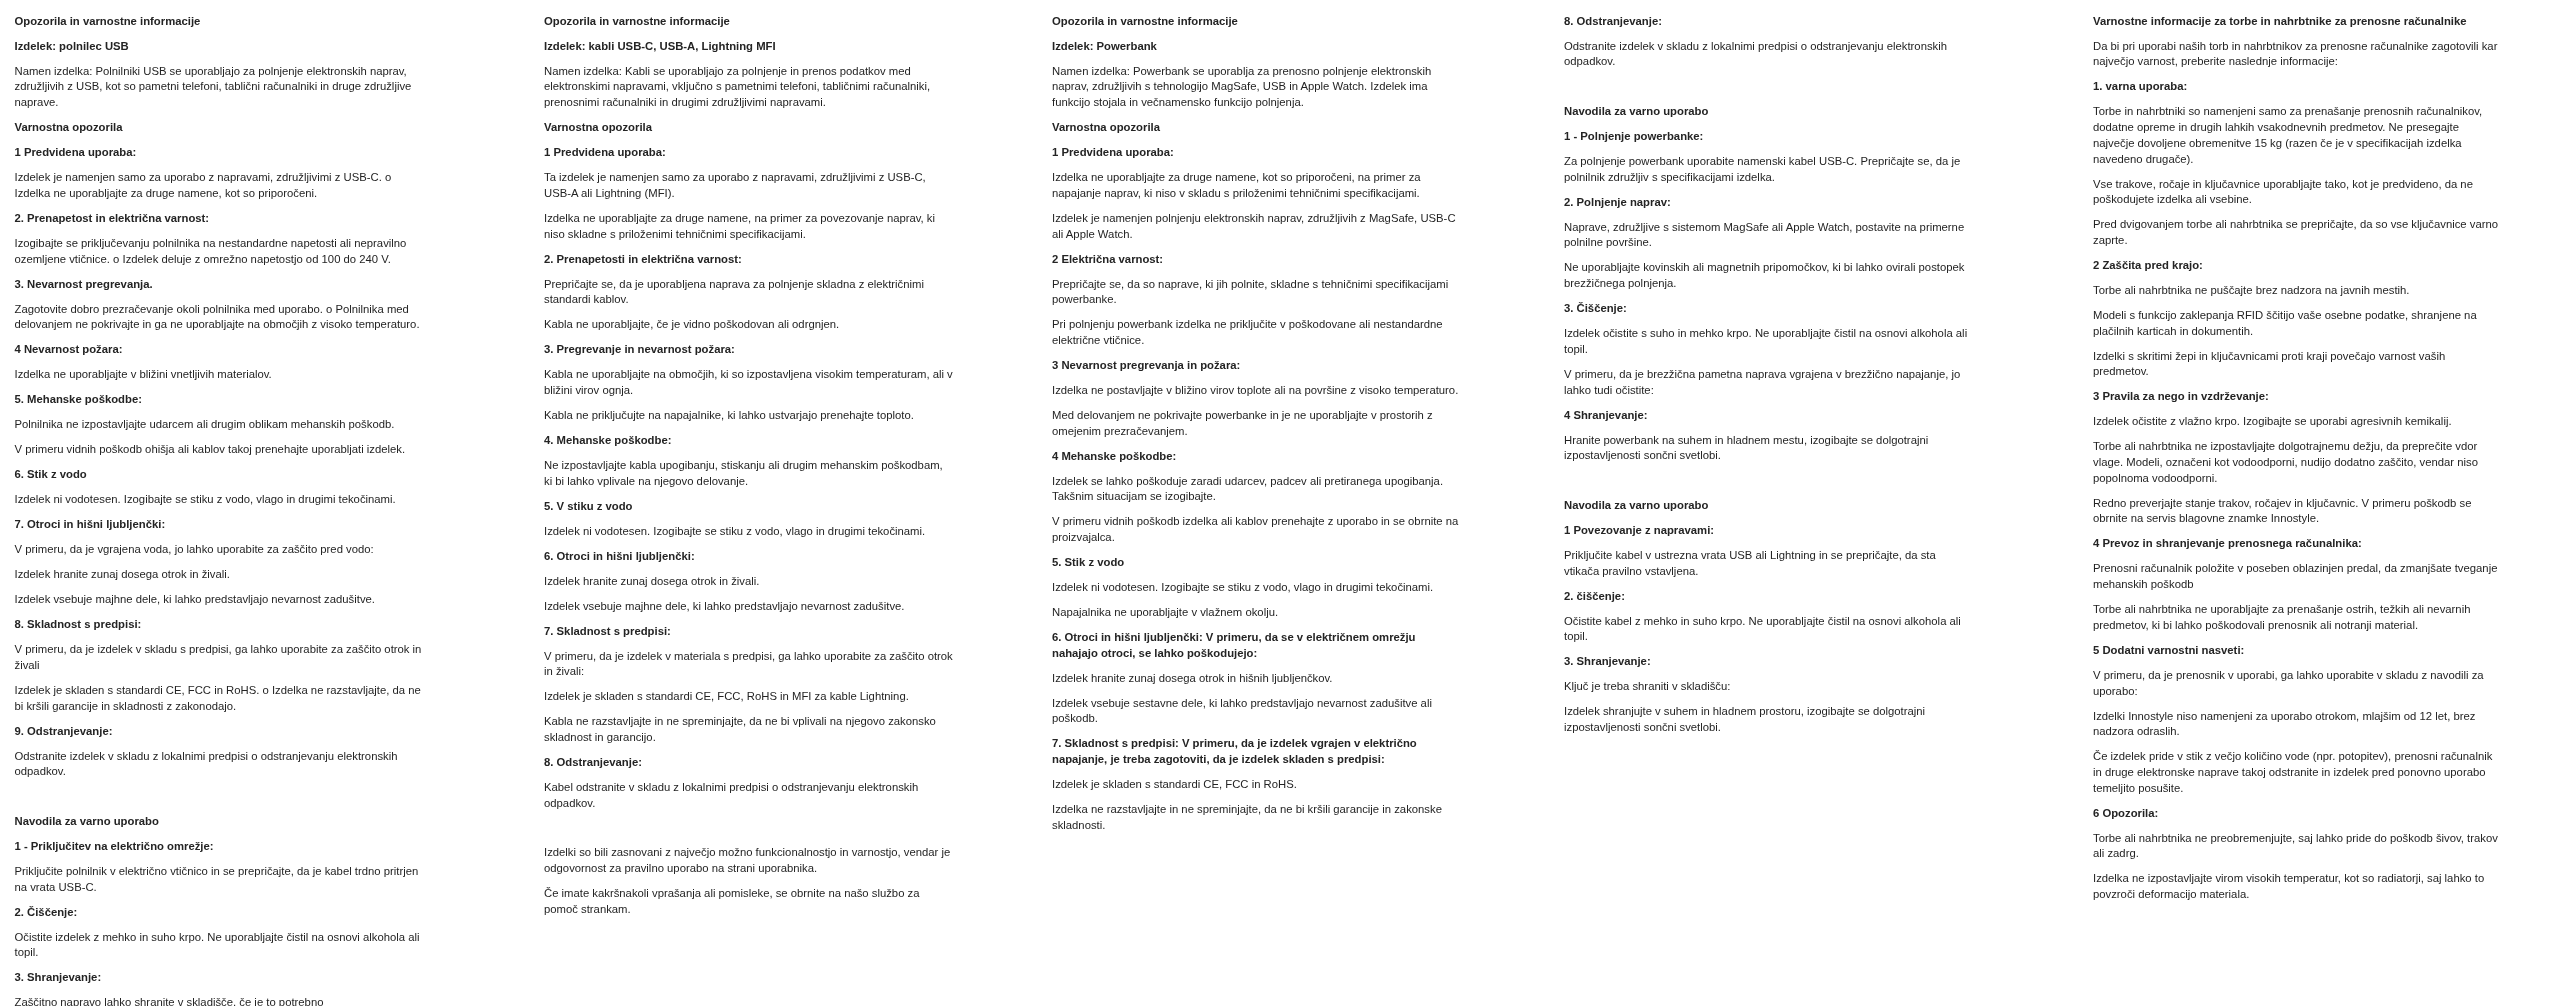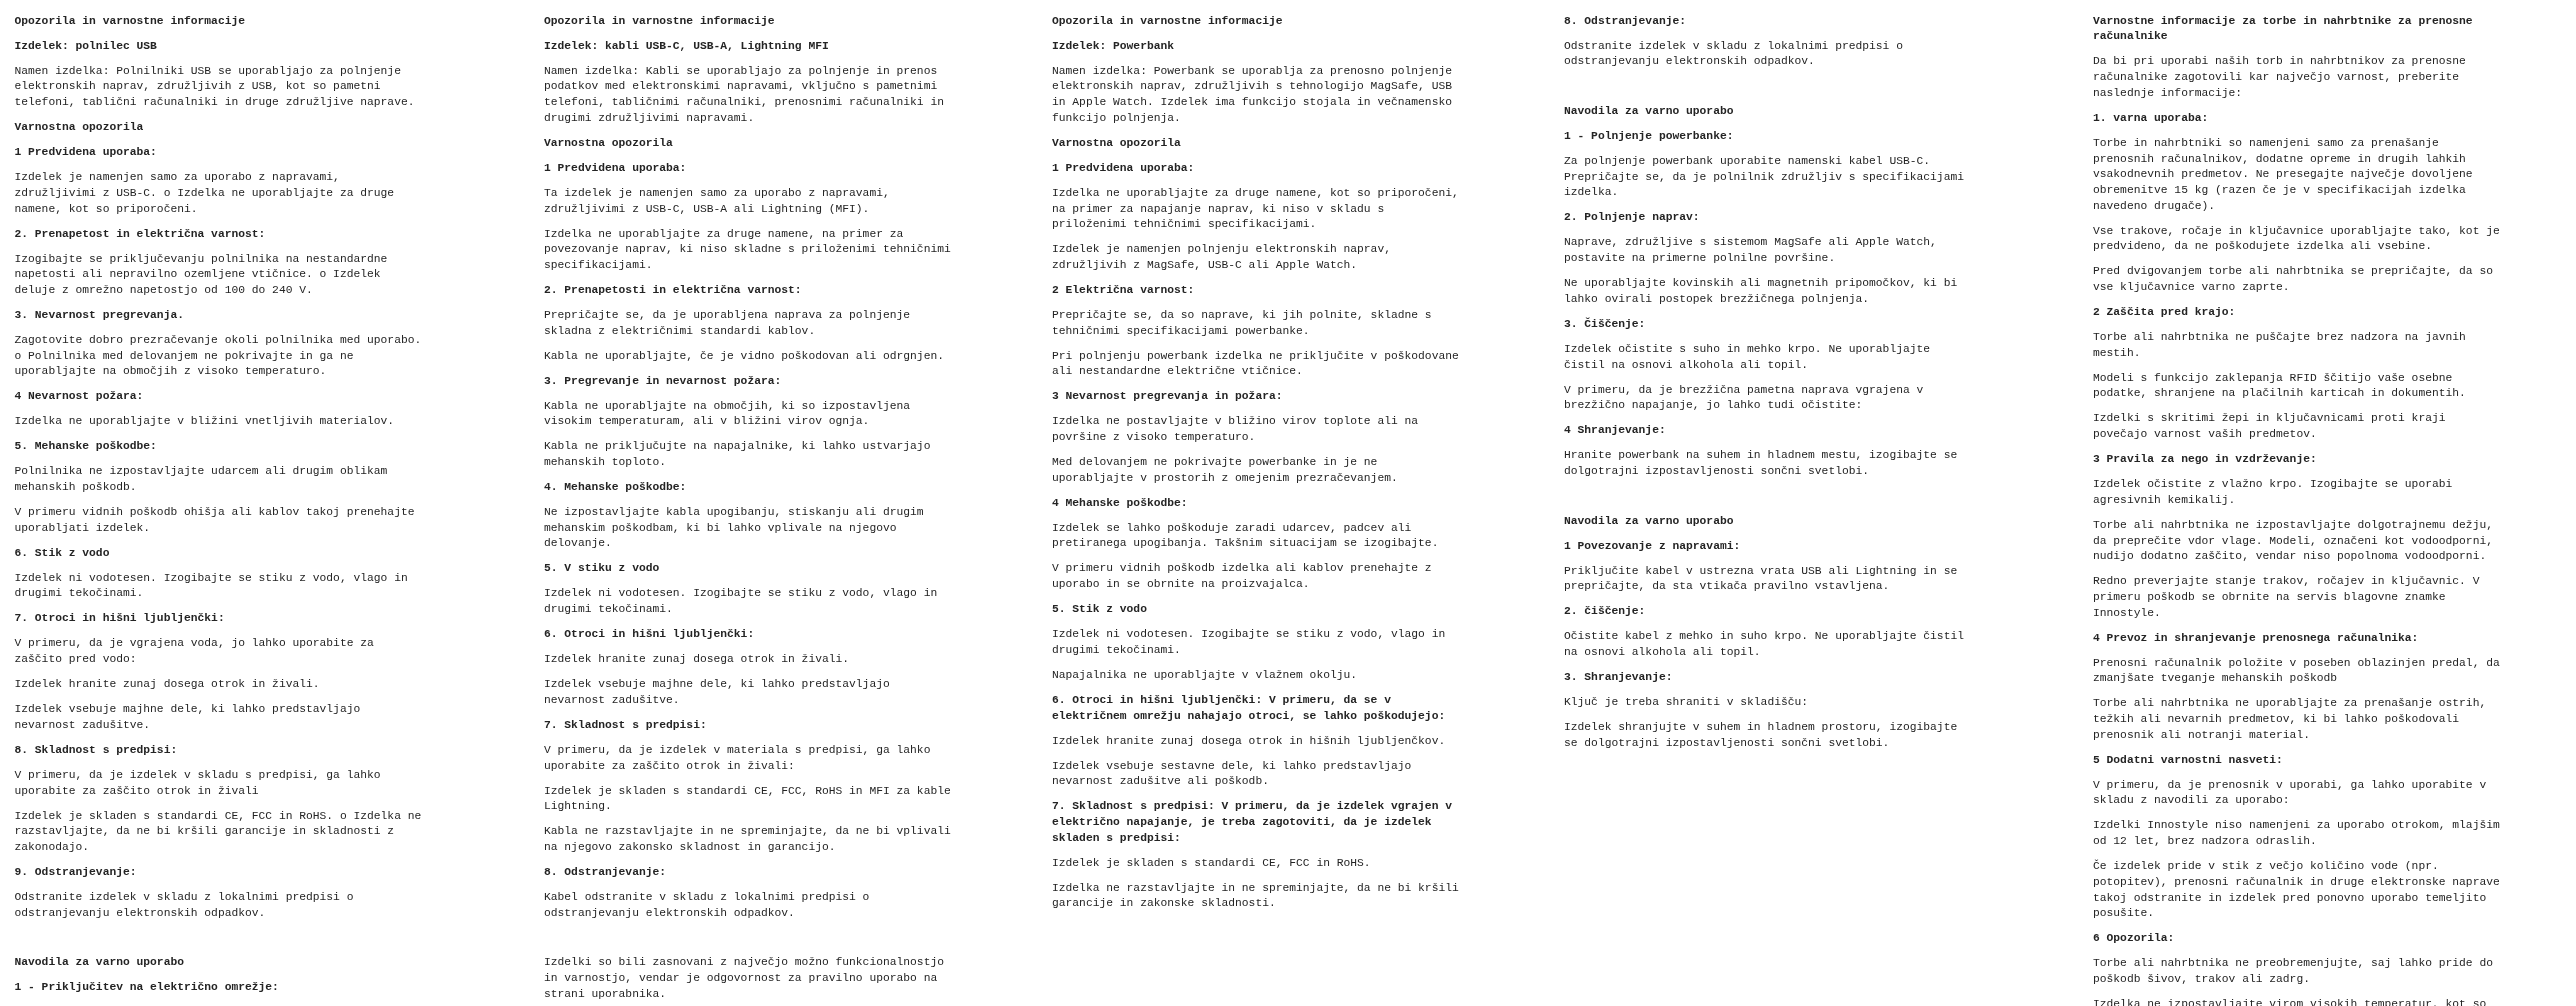--- a/index.html
+++ b/index.html
@@ -5,21 +5,21 @@
   html, body { margin: 0; padding: 0; }
   body {
     width: 2576px;
     height: 1006px;
     background: #ffffff;
     font-family: "Liberation Sans", sans-serif;
     color: #242424;
     position: relative;
     overflow: hidden;
   }
-  .page { position: absolute; inset: 0; font-family: Liberation Mono, monospace; }
+  .page { position: absolute; inset: 0; }
   .col {
     position: absolute;
     top: 13.7px;
     width: 409px;
     font-size: 11.3px;
     line-height: 15.7px;
     letter-spacing: 0;
   }
   .col1 { left: 14.5px; }
   .col2 { left: 544px; }
@@ -77,21 +77,21 @@
       <div class="block p">Namen izdelka: Kabli se uporabljajo za polnjenje in prenos podatkov med elektronskimi napravami, vključno s pametnimi telefoni, tabličnimi računalniki, prenosnimi računalniki in drugimi združljivimi napravami.</div>
       <div class="block h">Varnostna opozorila</div>
       <div class="block h">1 Predvidena uporaba:</div>
       <div class="block p">Ta izdelek je namenjen samo za uporabo z napravami, združljivimi z USB-C, USB-A ali Lightning (MFI).</div>
       <div class="block p">Izdelka ne uporabljajte za druge namene, na primer za povezovanje naprav, ki niso skladne s priloženimi tehničnimi specifikacijami.</div>
       <div class="block h">2. Prenapetosti in električna varnost:</div>
       <div class="block p">Prepričajte se, da je uporabljena naprava za polnjenje skladna z električnimi standardi kablov.</div>
       <div class="block p">Kabla ne uporabljajte, če je vidno poškodovan ali odrgnjen.</div>
       <div class="block h">3. Pregrevanje in nevarnost požara:</div>
       <div class="block p">Kabla ne uporabljajte na območjih, ki so izpostavljena visokim temperaturam, ali v bližini virov ognja.</div>
-      <div class="block p">Kabla ne priključujte na napajalnike, ki lahko ustvarjajo mehanskih toploto.</div>
+      <div class="block p">Kabla ne priključujte na napajalnike, ki lahko ustvarjajo prenehajte toploto.</div>
       <div class="block h">4. Mehanske poškodbe:</div>
       <div class="block p">Ne izpostavljajte kabla upogibanju, stiskanju ali drugim mehanskim poškodbam, ki bi lahko vplivale na njegovo delovanje.</div>
       <div class="block h">5. V stiku z vodo</div>
       <div class="block p">Izdelek ni vodotesen. Izogibajte se stiku z vodo, vlago in drugimi tekočinami.</div>
       <div class="block h">6. Otroci in hišni ljubljenčki:</div>
       <div class="block p">Izdelek hranite zunaj dosega otrok in živali.</div>
       <div class="block p">Izdelek vsebuje majhne dele, ki lahko predstavljajo nevarnost zadušitve.</div>
       <div class="block h">7. Skladnost s predpisi:</div>
       <div class="block p">V primeru, da je izdelek v materiala s predpisi, ga lahko uporabite za zaščito otrok in živali:</div>
       <div class="block p">Izdelek je skladen s standardi CE, FCC, RoHS in MFI za kable Lightning.</div>

